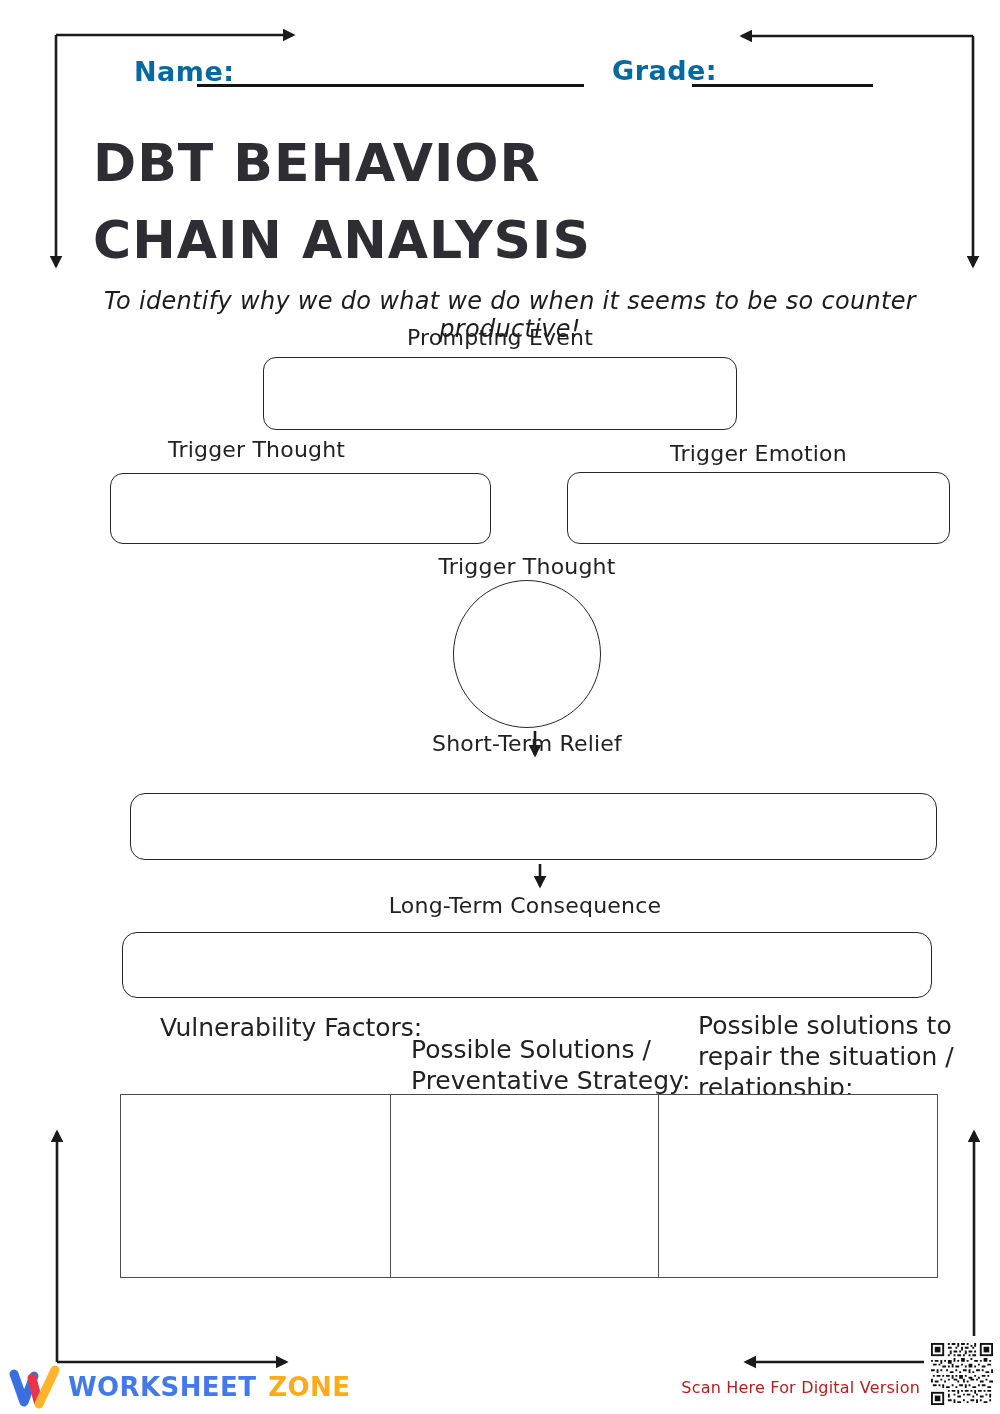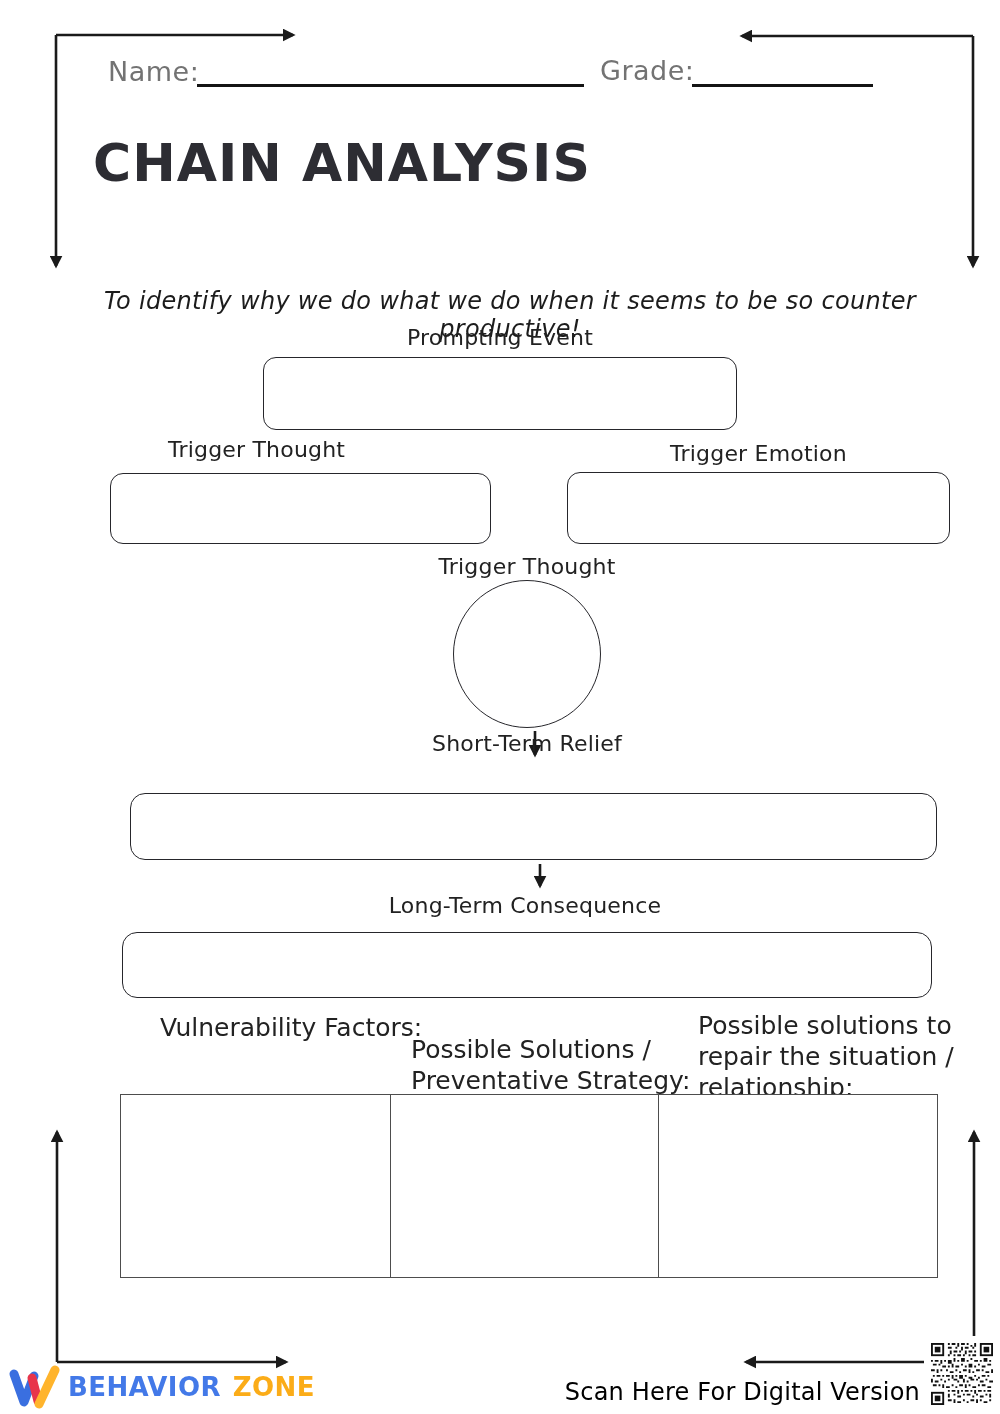--- a/index.html
+++ b/index.html
@@ -3,41 +3,41 @@
 <meta charset="utf-8">
 <style>
   html,body{margin:0;padding:0;background:#e9e9e9;}
   .page{
     position:relative;width:1000px;height:1414px;background:#ffffff;
     font-family:"DejaVu Sans","Liberation Sans",sans-serif;color:#1f1f1f;
     overflow:hidden;margin:0 auto;
   }
   .abs{position:absolute;}
   svg.overlay{position:absolute;left:0;top:0;width:1000px;height:1414px;pointer-events:none;}
-  .name-label,.grade-label{font-size:27px;font-weight:400;color:#737373;letter-spacing:.5px;}
+  .name-label,.grade-label{font-size:27px;font-weight:700;color:#0369a1;letter-spacing:.5px;margin-left:26px;}
   .write-line{height:3px;background:#141414;}
   .title{font-size:52px;font-weight:700;color:#2d2d33;letter-spacing:1px;line-height:77px;white-space:nowrap;}
   .subtitle{font-size:24px;font-style:italic;font-weight:500;color:#1c1c1c;text-align:center;letter-spacing:.3px;}
   .flabel{font-size:22px;color:#222;letter-spacing:.2px;white-space:nowrap;}
   .centered{text-align:center;}
   .fbox{border:1.8px solid #26262b;border-radius:13px;background:#fff;box-sizing:border-box;}
   .wide{border-radius:15px;}
   .circle{border:1.8px solid #26262b;border-radius:50%;background:#fff;box-sizing:border-box;}
   .colhead{font-size:25px;line-height:31px;color:#222;}
   .colhead span{display:block;white-space:nowrap;}
   .grid{display:flex;border:1.6px solid #4d4d4d;box-sizing:border-box;background:#fff;}
   .cell{height:100%;box-sizing:border-box;}
   .cell.c1{width:270px;border-right:1.6px solid #4d4d4d;}
   .cell.c2{width:268px;border-right:1.6px solid #4d4d4d;}
   .cell.c3{flex:1;}
   .brand-row{display:flex;align-items:center;gap:8px;}
   .brand-text{font-size:26px;font-weight:800;letter-spacing:.4px;white-space:nowrap;}
   .brand-w1{color:#4379E8;}
   .brand-w2{color:#FBAC18;margin-left:12px;}
-  .scan-label{font-size:24px;color:#000000;letter-spacing:.2px;white-space:nowrap;}
+  .scan-label{font-size:16px;color:#b91c1c;letter-spacing:.2px;white-space:nowrap;}
   .qrbox{background:#fff;padding:7px;box-sizing:border-box;}
 </style>
 </head>
 <body>
 
 <div class="page">
 
   <svg class="overlay">
     <defs>
       <marker id="ah" viewBox="0 0 10 10" refX="8" refY="5" markerWidth="5" markerHeight="5" orient="auto-start-reverse">
@@ -53,24 +53,25 @@
       <path d="M57 1362 H286" marker-end="url(#ah)"></path>
       <path d="M974 1362 V1132" marker-end="url(#ah)"></path>
       <path d="M962 1362 H746" marker-end="url(#ah)"></path>
       <path d="M535 731 V755" marker-end="url(#ah)"></path>
       <path d="M540 864 V886" marker-end="url(#ah)"></path>
     </g>
   </svg>
 
   <div class="abs name-label" style="left:108px;top:56px;">Name:</div>
   <div class="abs write-line" style="left:197px;top:84px;width:387px;"></div>
-  <div class="abs grade-label" style="left:600px;top:55px;">Grade:</div>
+  <div class="abs grade-label" style="left:586px;top:55px;">Grade:</div>
   <div class="abs write-line" style="left:692px;top:84px;width:181px;"></div>
 
   <div class="abs title" style="left:93px;top:125px;">
+    <div>DBT BEHAVIOR</div>
     <div>CHAIN ANALYSIS</div>
   </div>
 
   <div class="abs subtitle" style="left:35px;top:287px;width:950px;">To identify why we do what we do when it seems to be so counter productive!</div>
 
   <div class="abs flabel centered" style="left:263px;top:325px;width:474px;">Prompting Event</div>
   <div class="abs fbox" style="left:263px;top:357px;width:474px;height:73px;"></div>
 
   <div class="abs flabel" style="left:168px;top:437px;">Trigger Thought</div>
   <div class="abs fbox" style="left:110px;top:473px;width:381px;height:71px;"></div>
@@ -108,21 +109,21 @@
 
   <div class="abs brand-row" style="left:8px;top:1363px;">
     <svg width="52" height="47" viewBox="0 0 52 47">
       <g fill="none" stroke-linecap="round" stroke-linejoin="round">
         <path d="M6 11 L16 39 L26 13" stroke="#3A6FE0" stroke-width="9"></path>
         <path d="M24 15 L30 38" stroke="#E8354B" stroke-width="9"></path>
         <path d="M31 41 L47 7" stroke="#FFB42C" stroke-width="9"></path>
       </g>
     </svg>
     <div class="brand-text">
-      <span class="brand-w1">BEHAVIOR</span><span class="brand-w2">ZONE</span>
+      <span class="brand-w1">WORKSHEET</span><span class="brand-w2">ZONE</span>
     </div>
   </div>
 
   <div class="abs scan-label" style="right:80px;top:1378px;">Scan Here For Digital Version</div>
 
   <div class="abs qrbox" style="left:924px;top:1336px;width:76px;height:78px;">
     <svg width="62" height="62" viewBox="0 0 33 33">
       <g fill="#111">
         <rect x="0" y="0" width="7" height="7"></rect>
           <rect x="1" y="1" width="5" height="5" fill="#fff"></rect>

